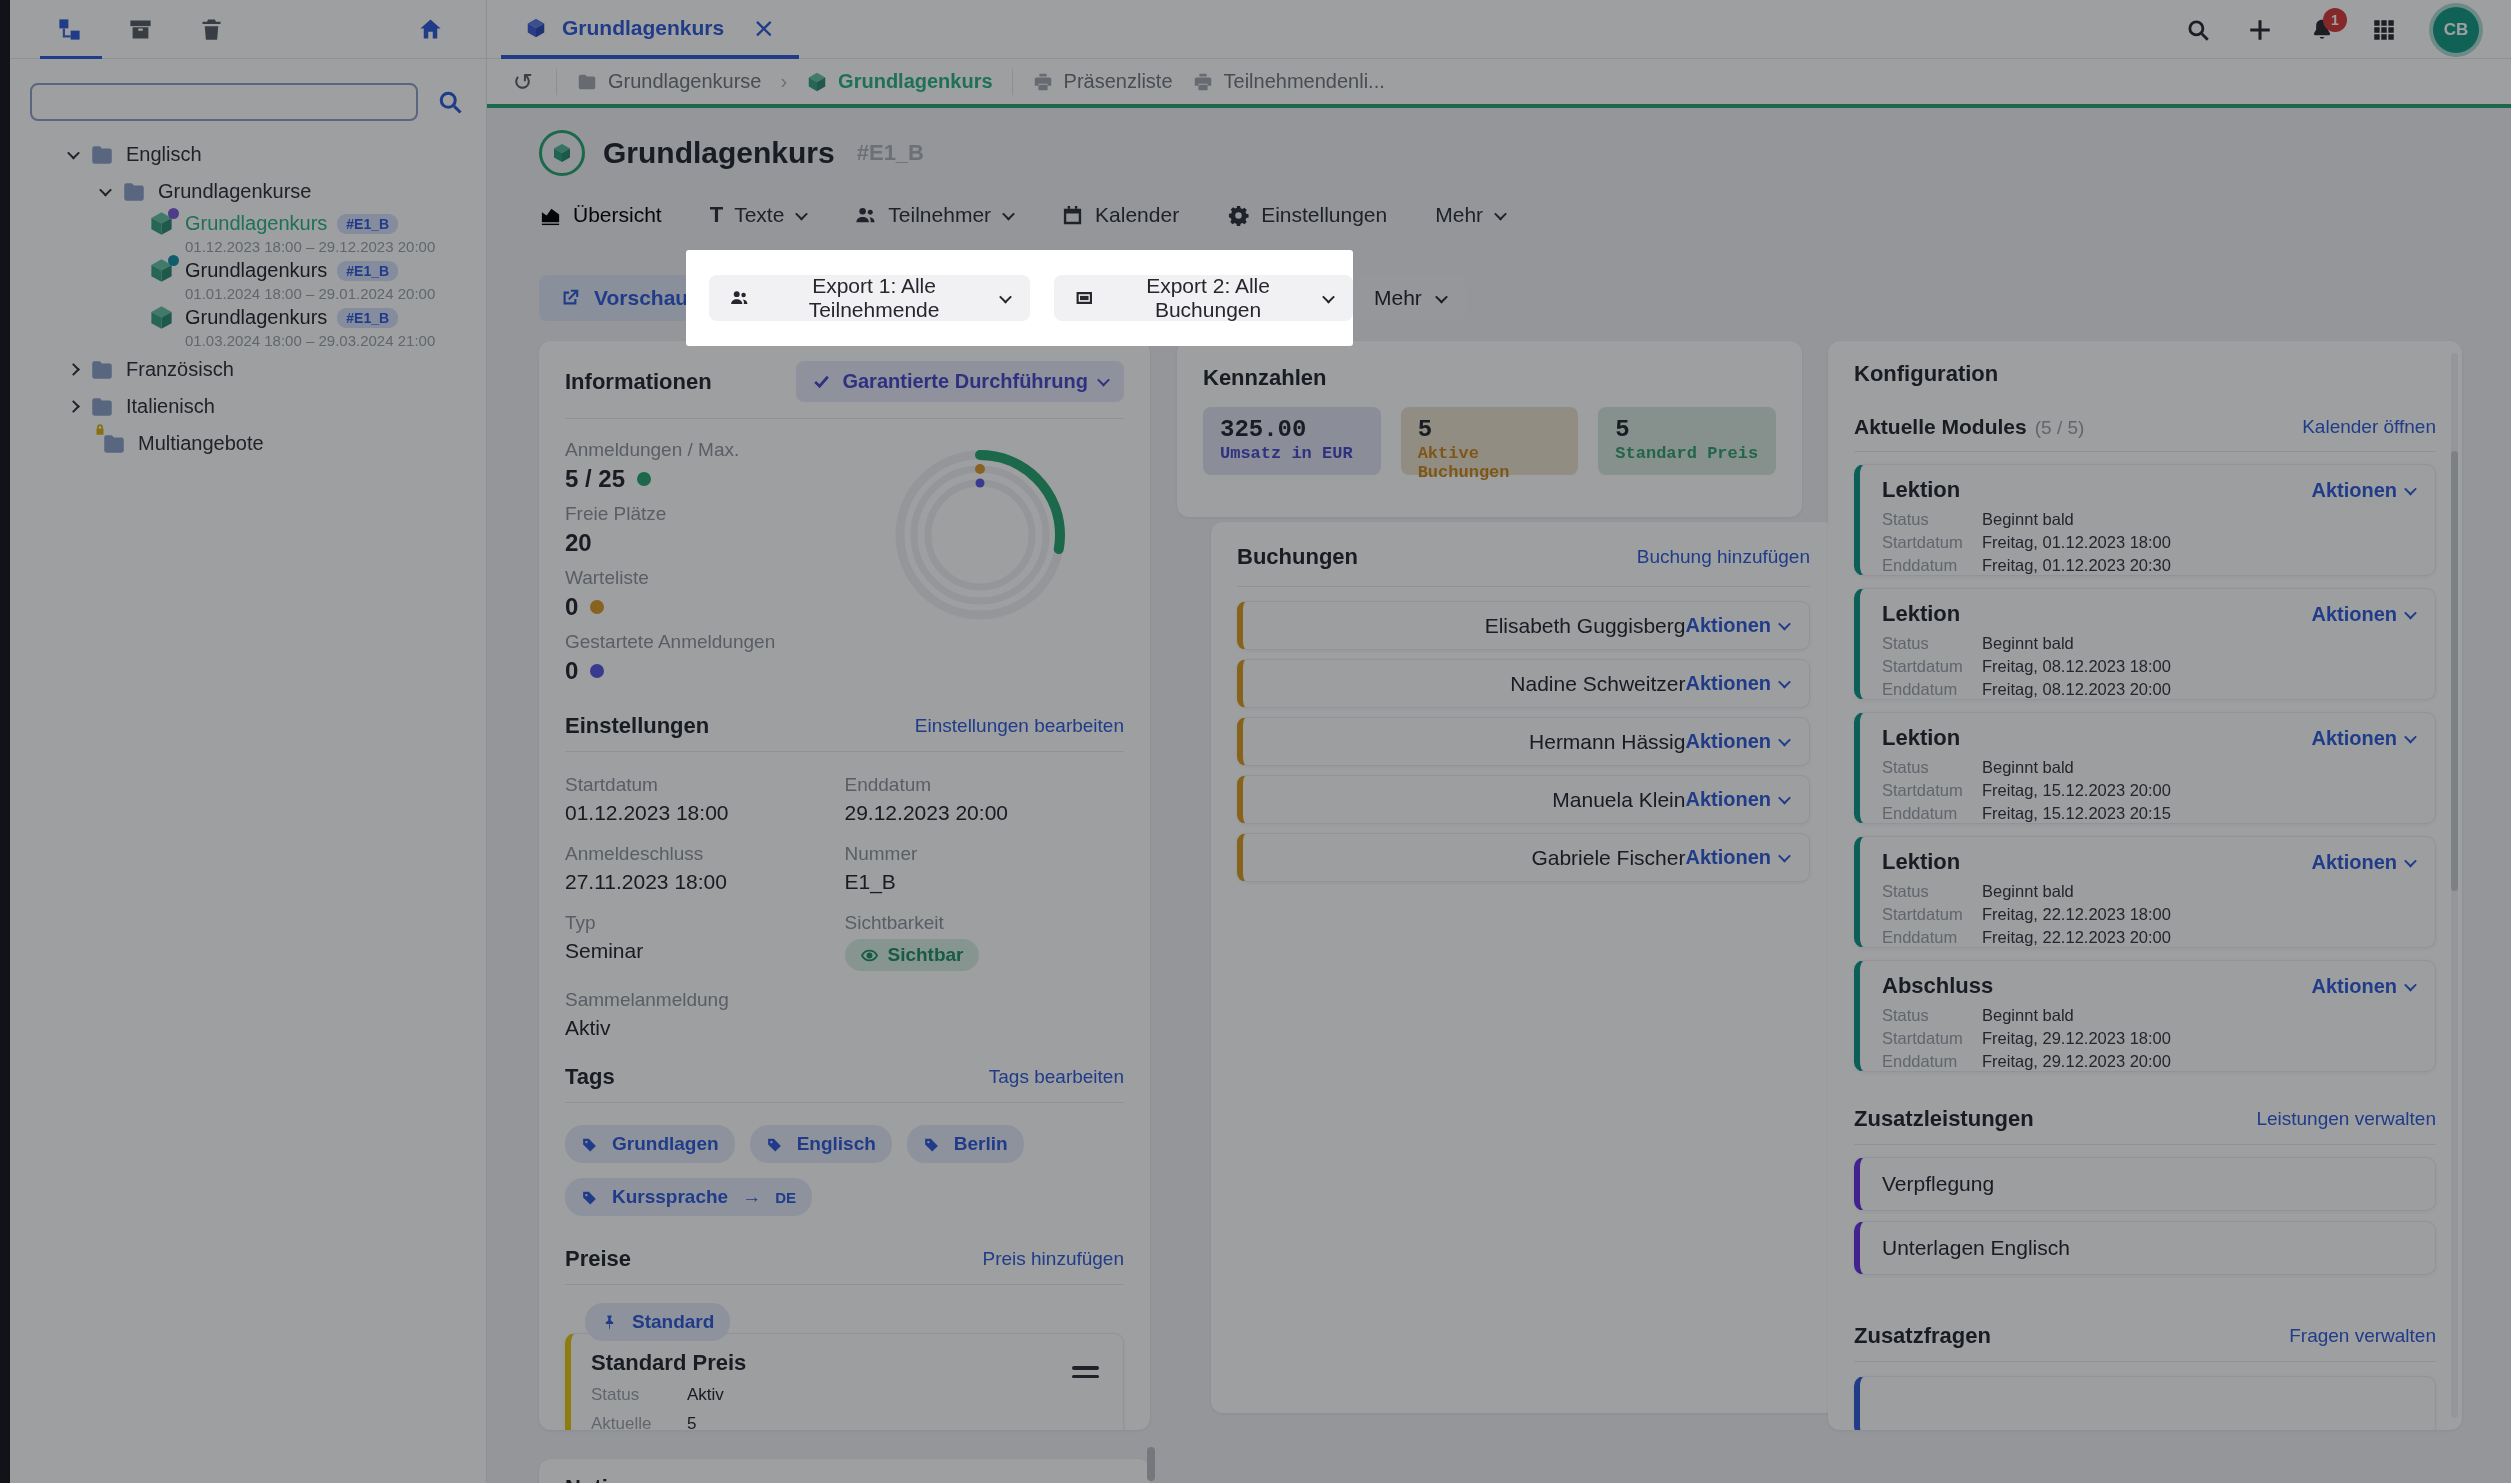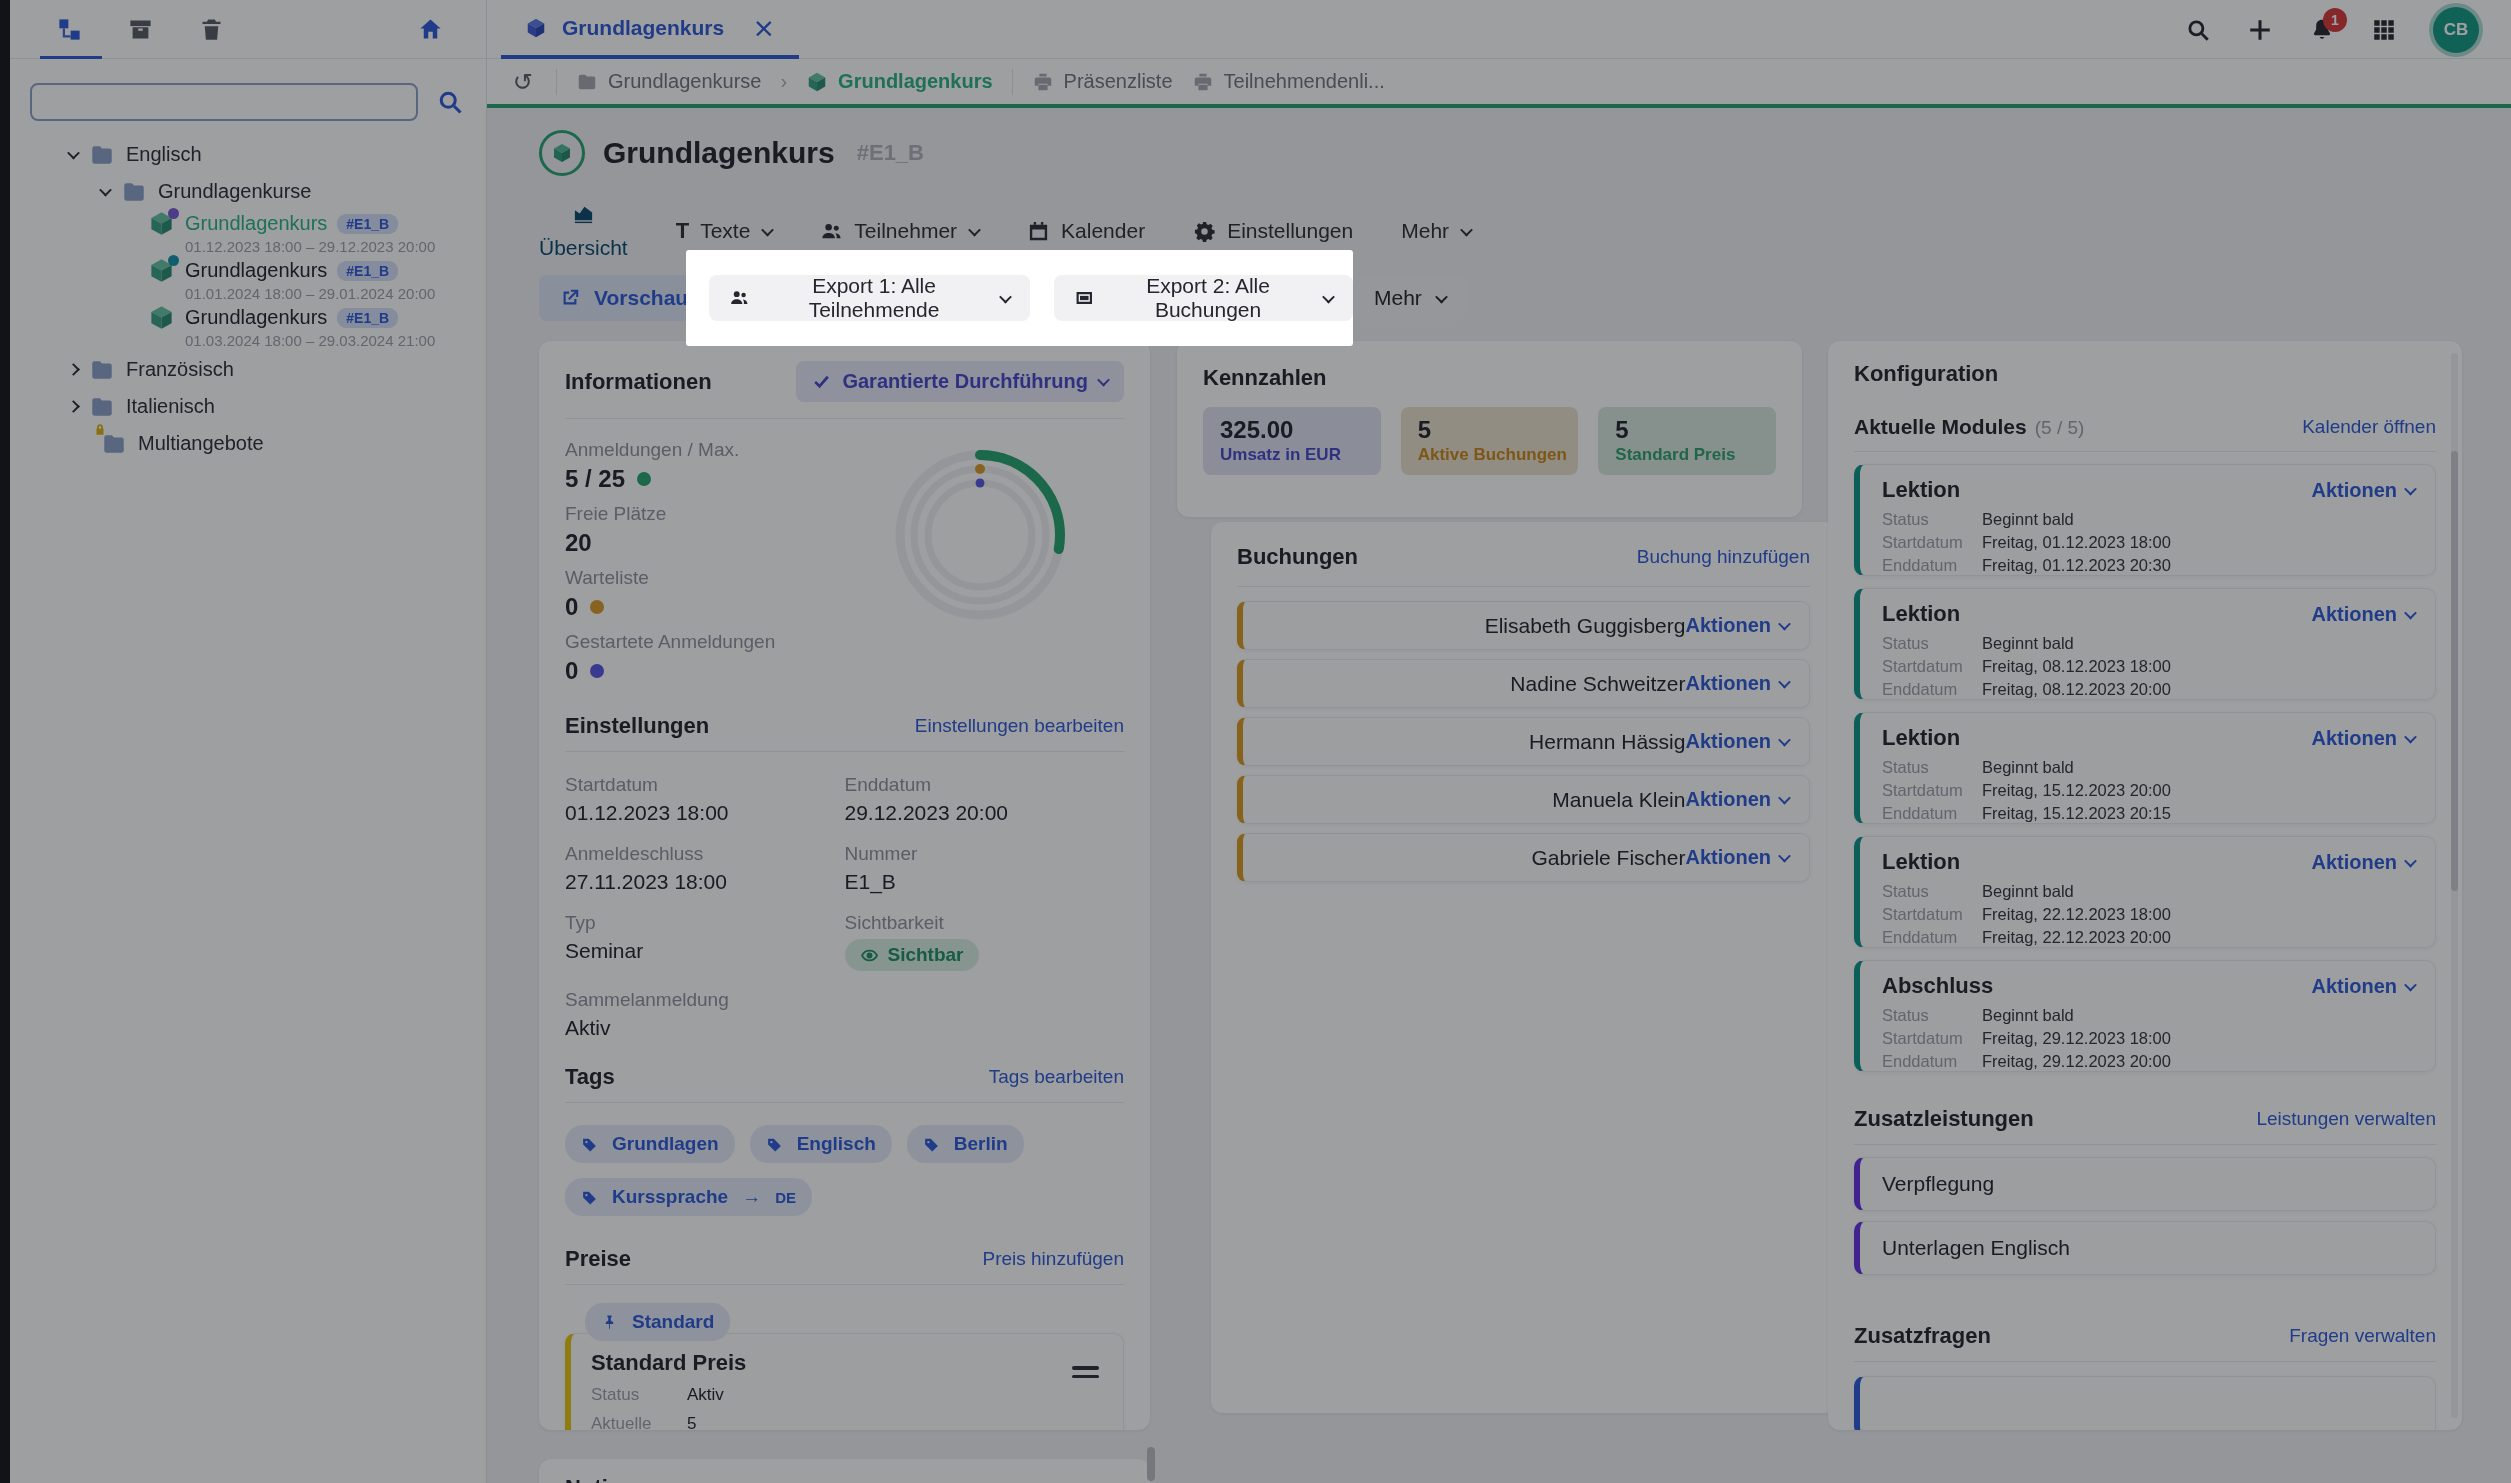--- a/index.html
+++ b/index.html
@@ -62,21 +62,21 @@
   .greenline { position:absolute; top:104px; left:0; right:0; height:4px; background:#27a36f; }
 
   .page-head { position:absolute; top:130px; left:52px; display:flex; align-items:center; gap:18px; }
   .cube-circle { width:46px; height:46px; border:3px solid #27a36f; border-radius:50%; display:flex; align-items:center; justify-content:center; }
   .page-title { font-size:30px; font-weight:700; color:#23262f; }
   .page-code { font-size:22px; color:#aeb2b9; font-weight:600; margin-left:4px; }
 
   .page-tabs { position:absolute; top:202px; left:52px; display:flex; gap:48px; align-items:center; font-size:21px; color:#2c2f36; font-weight:500; }
   .ptab { display:flex; align-items:center; gap:11px; cursor:pointer; }
   .ptab .icn { width:23px; height:23px; }
-  .ptab.active { color:#0c4a6e;flex-direction:column; }
+  .ptab.active { color:#000000; }
   .ptab .cv { margin-left:2px; }
   .ticn { font-weight:700; font-size:22px; }
 
   
   .btn { height:46px; border-radius:8px; display:inline-flex; align-items:center; gap:13px; font-size:21px; padding:0 20px; cursor:pointer; border:none; font-family:inherit; }
   .btn .cv { margin-left:2px; }
   .btn-preview { position:absolute; top:275px; left:52px; background:#dce5f6; color:#2e5bd7; font-weight:600; }
   .btn-more { position:absolute; top:275px; left:867px; background:#f1f2f5; color:#26262e; font-weight:500; }
   .btn-export { background:#f1f1f4; color:#26262e; font-weight:500; }
   .btn-export .icn { width:24px; height:24px; }
@@ -110,21 +110,21 @@
   .pinpill { position:relative; z-index:2; margin-left:20px; }
   .price-card { position:relative; margin-top:-8px; border:1px solid #ececf0; border-left:6px solid #e7c50f; border-radius:10px; padding:16px 22px 16px 20px; box-shadow:0 1px 4px rgba(20,24,34,.06); background:#fdfdfe; }
   .price-title { font-size:22px; font-weight:600; }
   .price-row { display:flex; margin-top:9px; font-size:17px; }
   .price-row .pl { width:96px; color:#9aa0a8; }
   .drag { position:absolute; right:24px; top:32px; width:27px; cursor:grab; }
   .drag div { height:3.5px; background:#2c2f36; border-radius:2px; }
   .drag div + div { margin-top:5px; }
 
   #kenn { left:690px; top:341px; width:625px; height:176px; padding:0 26px; }
-  .kboxes { display:flex; gap:20px; margin-top:16px; }
+  .kboxes { display:flex; gap:20px; margin-top:16px;font-family:Liberation Mono, monospace; }
   .kbox { width:181px; height:68px; border-radius:8px; padding:9px 0 0 17px; }
   .kbox .kv { font-size:24px; font-weight:700; color:#23262f; }
   .kbox .kl { font-size:17px; font-weight:600; margin-top:1px; }
   .kb1 { background:#dfe2f2; } .kb1 .kl { color:#4649c8; }
   .kb2 { background:#ece2cb; } .kb2 .kl { color:#c8861c; }
   .kb3 { background:#d7e8de; } .kb3 .kl { color:#2f9e6e; }
 
   #buch { left:724px; top:522px; width:625px; height:891px; padding:0 26px;text-align:right; }
   .brow { position:relative; height:49px; background:#fdfdfe; border:1px solid #ececf0; border-left:6px solid #d99a1e; border-radius:9px; box-shadow:0 1px 4px rgba(20,24,34,.06); display:flex; align-items:center; padding:0 20px 0 22px; margin-top:9px; cursor:pointer; }
   .brow .bname { font-size:21px; font-weight:500; flex:1; }

